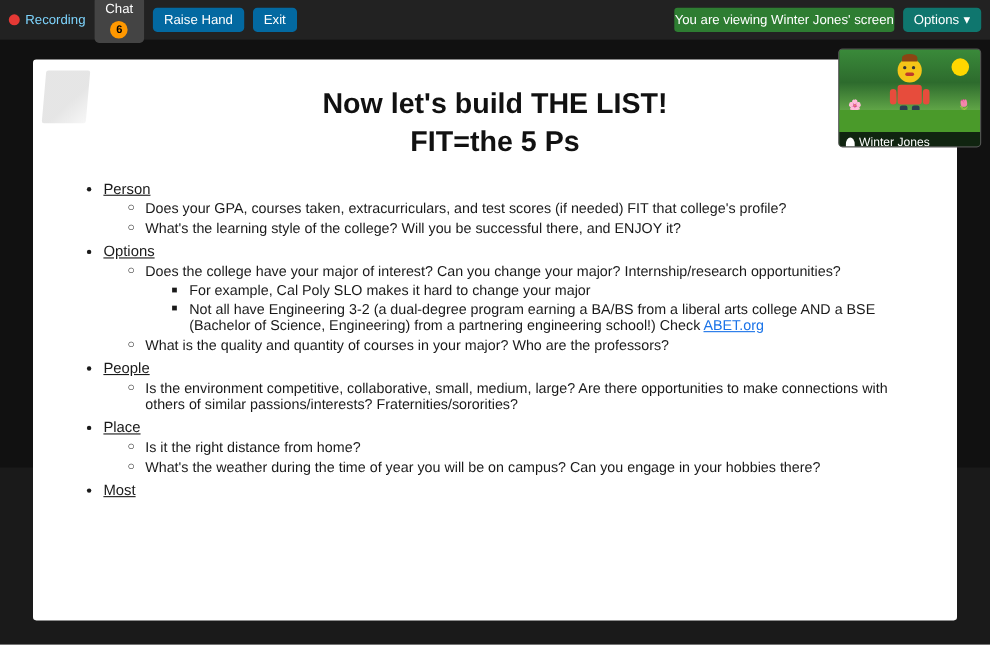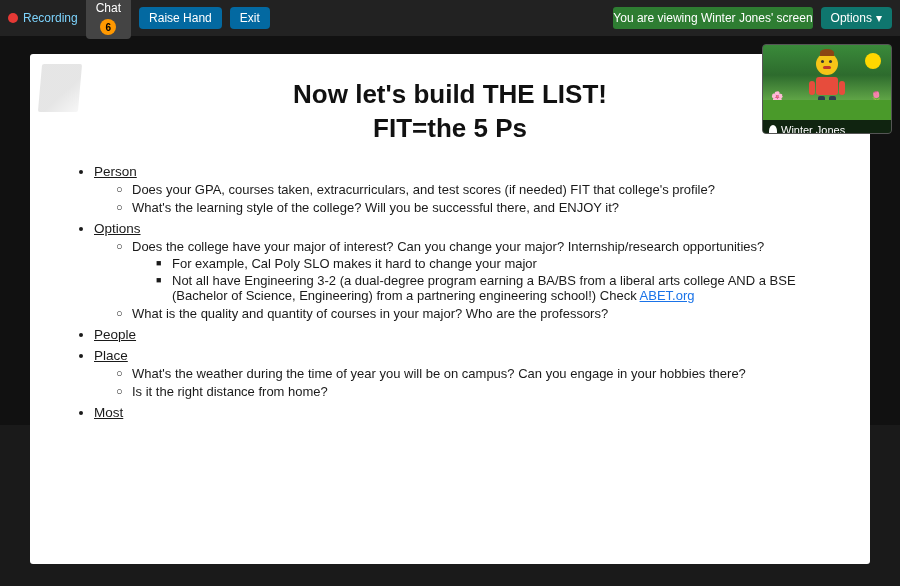--- a/index.html
+++ b/index.html
@@ -343,27 +343,30 @@
                 <li>For example, Cal Poly SLO makes it hard to change your major</li>
                 <li>Not all have Engineering 3-2 (a dual-degree program earning a BA/BS from a liberal arts college AND a BSE (Bachelor of Science, Engineering) from a partnering engineering school!) Check <span class="link-text">ABET.org</span></li>
               </ul>
             </li>
             <li>What is the quality and quantity of courses in your major? Who are the professors?</li>
           </ul>
         </li>
 
         <li>
           <span>People</span>
+          <ul class="sub-list">
+            <li>Is the environment competitive, collaborative, small, medium, large? Are there opportunities to make connections with others of similar passions/interests? Fraternities/sororities?</li>
+          </ul>
         </li>
 
         <li>
           <span>Place</span>
           <ul class="sub-list">
+            <li>Is it the right distance from home?</li>
             <li>What's the weather during the time of year you will be on campus? Can you engage in your hobbies there?</li>
-            <li>Is it the right distance from home?</li>
           </ul>
         </li>
 
         <li>
           <span>Most</span>
         </li>
 
       </ul>
     </div>
   </div>

